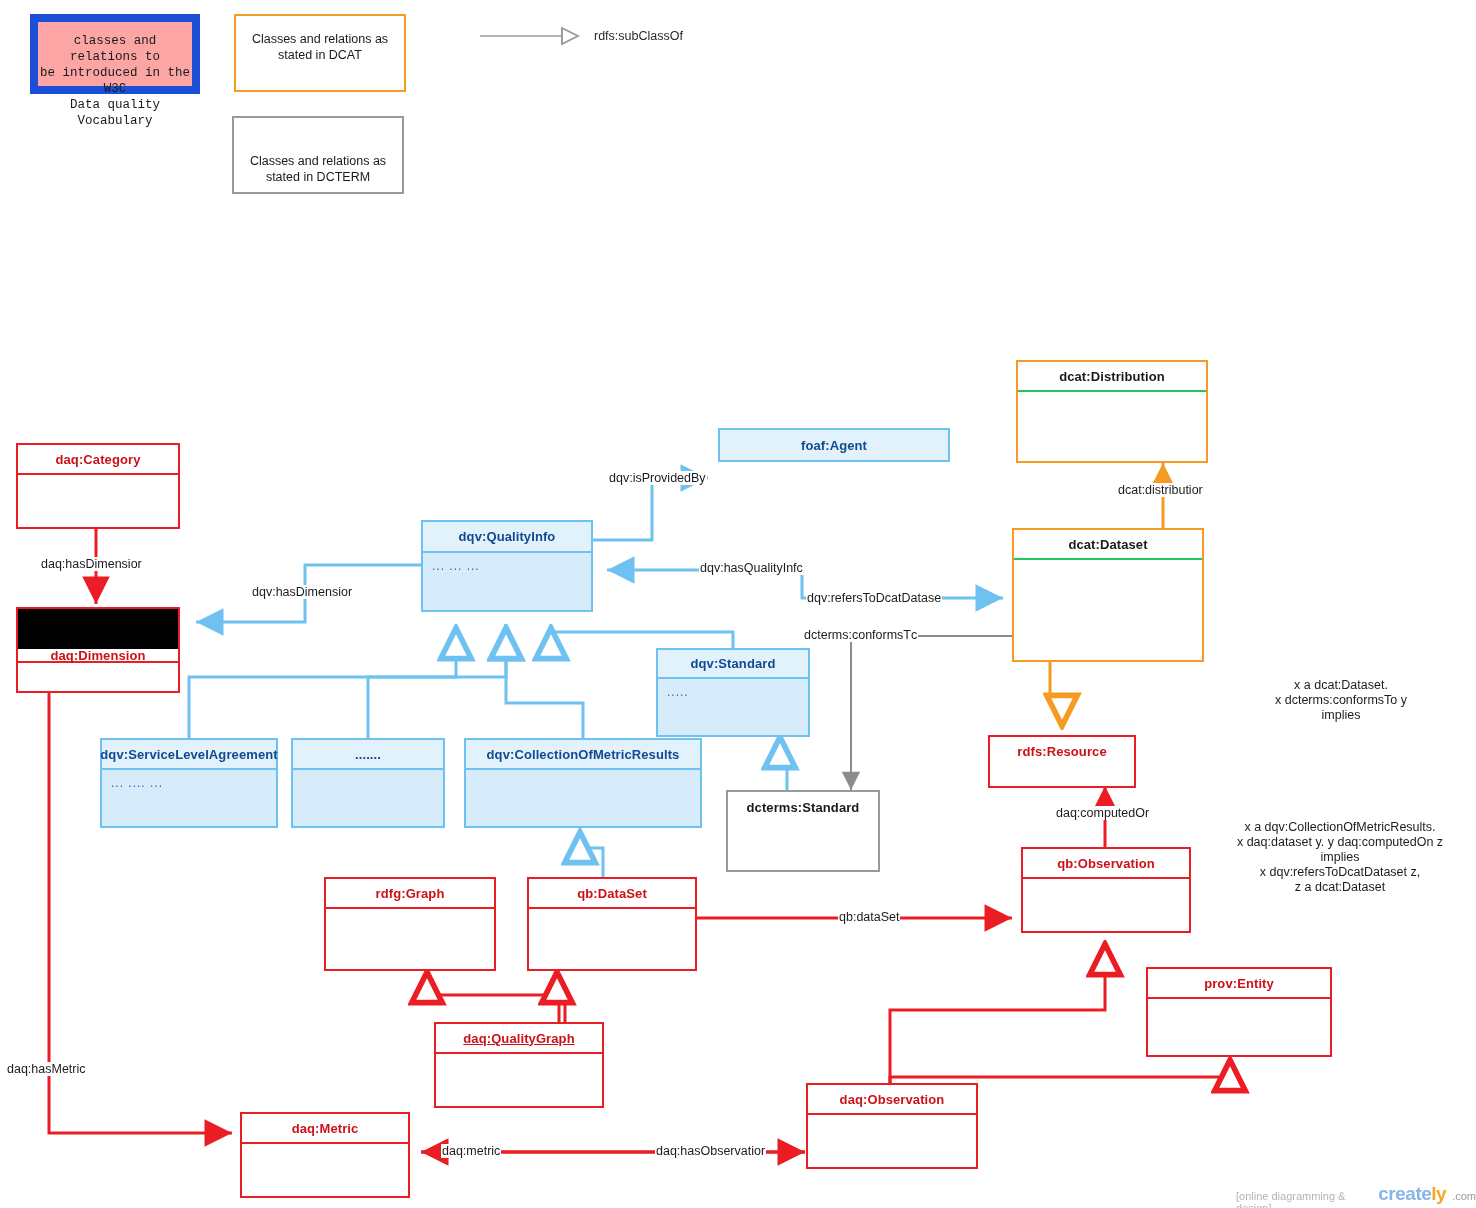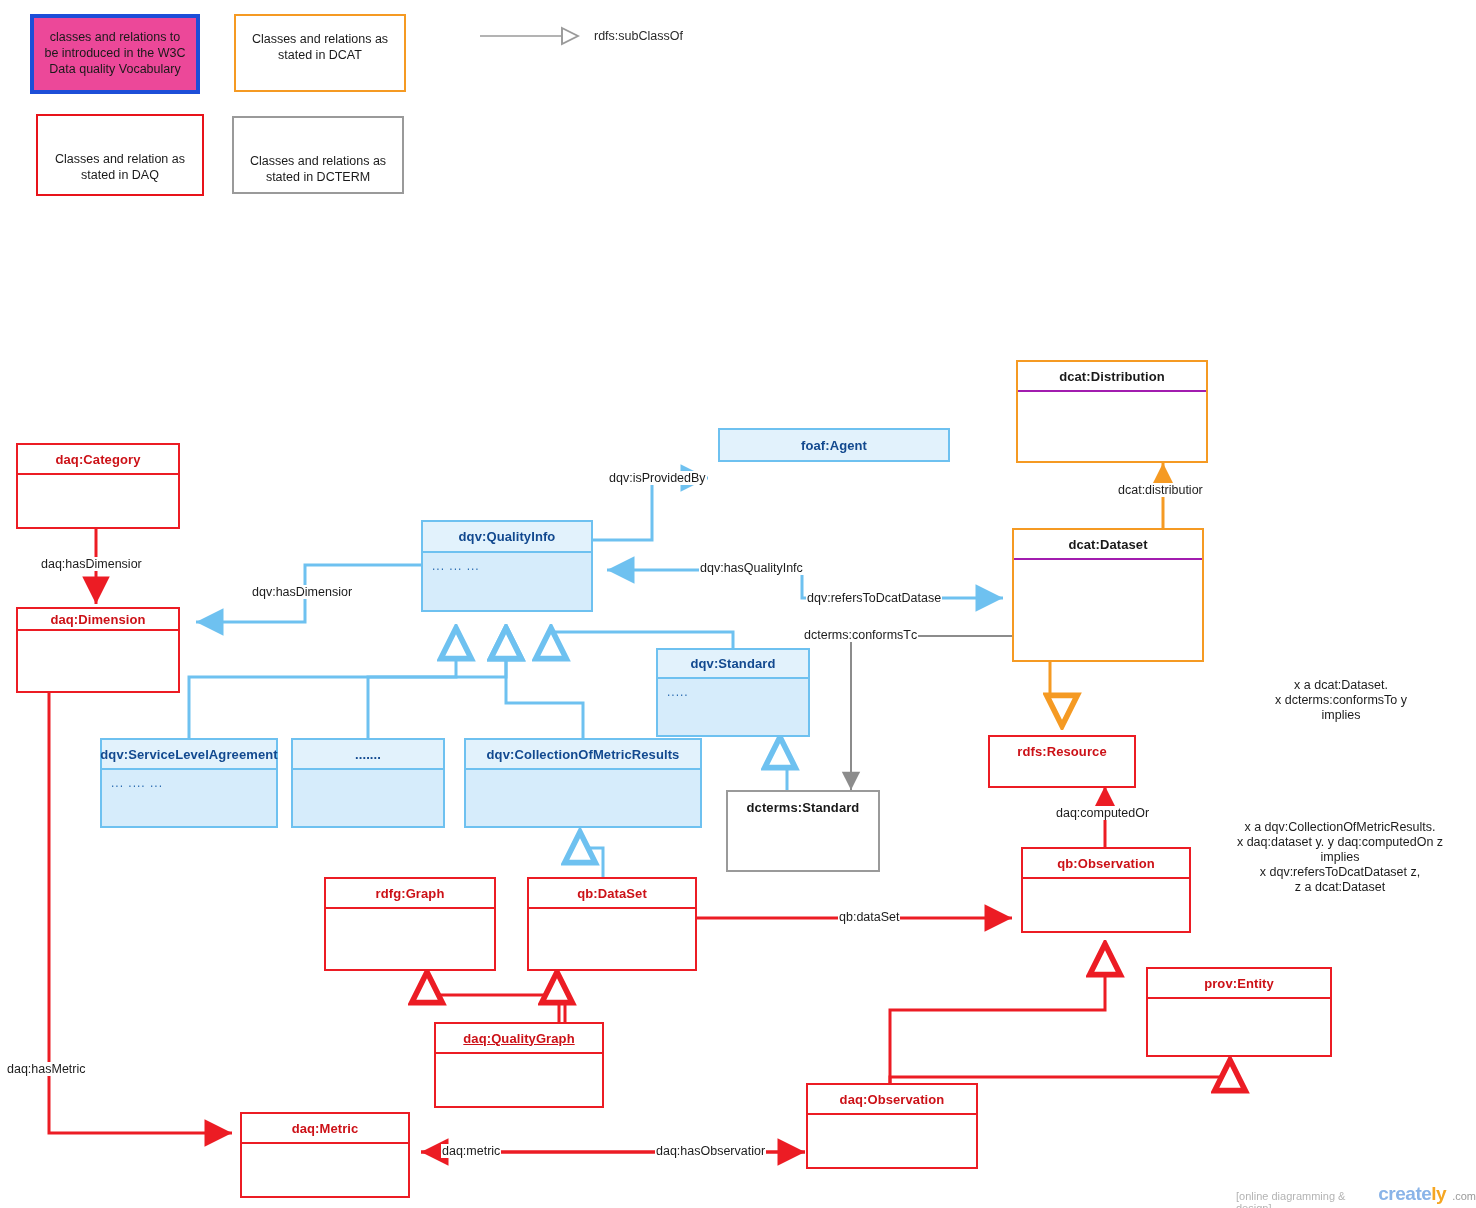--- a/index.html
+++ b/index.html
@@ -29,21 +29,21 @@
     display:flex;
     align-items:flex-start;
     justify-content:center;
     text-align:center;
     font-size:12.5px;
     line-height:16px;
     color:#1a1a1a;
     padding-top:11px;
     white-space:pre-line;
   }
-  .legend-blue{ background:#ec4899; border:4px solid #1d4ed8; }
+  .legend-blue{ background:#fca5a5; border:8px solid #1d4ed8;font-family:Liberation Mono, monospace; }
   .legend-orange{ background:#ffffff; border:2px solid #f59a23; }
   .legend-red{ background:#ffffff; border:2px solid #e8131a; }
   .legend-grey{ background:#ffffff; border:2px solid #9a9a9a; }
   .legend-red .lg-txt, .legend-grey .lg-txt{ padding-top:24px; }
   .legend-orange .lg-txt{ padding-top:4px; }
 
   .legend-edge-label{
     position:absolute;
     font-size:12.5px;
     color:#2a2a2a;
@@ -80,21 +80,21 @@
   .uml.blue .title{ color:#12498f; background:#e2f2fc; border-bottom:2px solid #6ec1f0; }
   .uml.blue .body{ color:#2a6bb0; background:#d6ecfb; }
 
   
   .uml.red{ border:2px solid #ec1c24; background:#000000; }
   .uml.red .title{ color:#cc1117; background:#ffffff; border-bottom:2px solid #ec1c24; }
   .uml.red .body{ background:#ffffff; }
 
   
   .uml.orange{ border:2px solid #f59a23; background:#ffffff; }
-  .uml.orange .title{ color:#1a1a1a; background:#ffffff; border-bottom:2px solid #a21caf; }
+  .uml.orange .title{ color:#1a1a1a; background:#ffffff; border-bottom:2px solid #22c55e; }
   .uml.orange .body{ background:#ffffff; }
 
   
   .uml.grey{ border:2px solid #9a9a9a; background:#ffffff; }
   .uml.grey .title{ color:#1a1a1a; background:#ffffff; border-bottom:0; }
   .uml.grey .body{ background:#ffffff; }
 
   
   .edge-label{
     position:absolute;
@@ -230,39 +230,35 @@
     <div class="lg-txt">classes and relations  to
 be introduced in the W3C
 Data quality Vocabulary</div>
   </div>
 
   <div class="legend-box legend-orange" style="left:234px;top:14px;width:172px;height:78px;">
     <div class="lg-txt">Classes and relations as
 stated in DCAT</div>
   </div>
 
-  <div class="legend-box legend-red" style="left:36px;top:114px;width:168px;height:82px;">
-    <div class="lg-txt">Classes and relation as
-stated in DAQ</div>
-  </div>
 
   <div class="legend-box legend-grey" style="left:232px;top:116px;width:172px;height:78px;">
     <div class="lg-txt">Classes and relations as
 stated in DCTERM</div>
   </div>
 
   <div class="legend-edge-label" style="left:594px;top:29px;">rdfs:subClassOf</div>
 
   <div class="uml red" style="left:16px;top:443px;width:164px;height:86px;">
     <div class="title" style="height:30px;">daq:Category</div>
     <div class="body"></div>
   </div>
 
   <div class="uml red" style="left:16px;top:607px;width:164px;height:86px;">
-    <div class="title" style="height:22px;">daq:Dimension</div>
+    <div class="title" style="height:14px;margin-top:40px;">daq:Dimension</div>
     <div class="body"></div>
   </div>
 
   <div class="uml red" style="left:240px;top:1112px;width:170px;height:86px;">
     <div class="title" style="height:30px;">daq:Metric</div>
     <div class="body"></div>
   </div>
 
   <div class="uml red" style="left:324px;top:877px;width:172px;height:94px;">
     <div class="title" style="height:30px;">rdfg:Graph</div>

